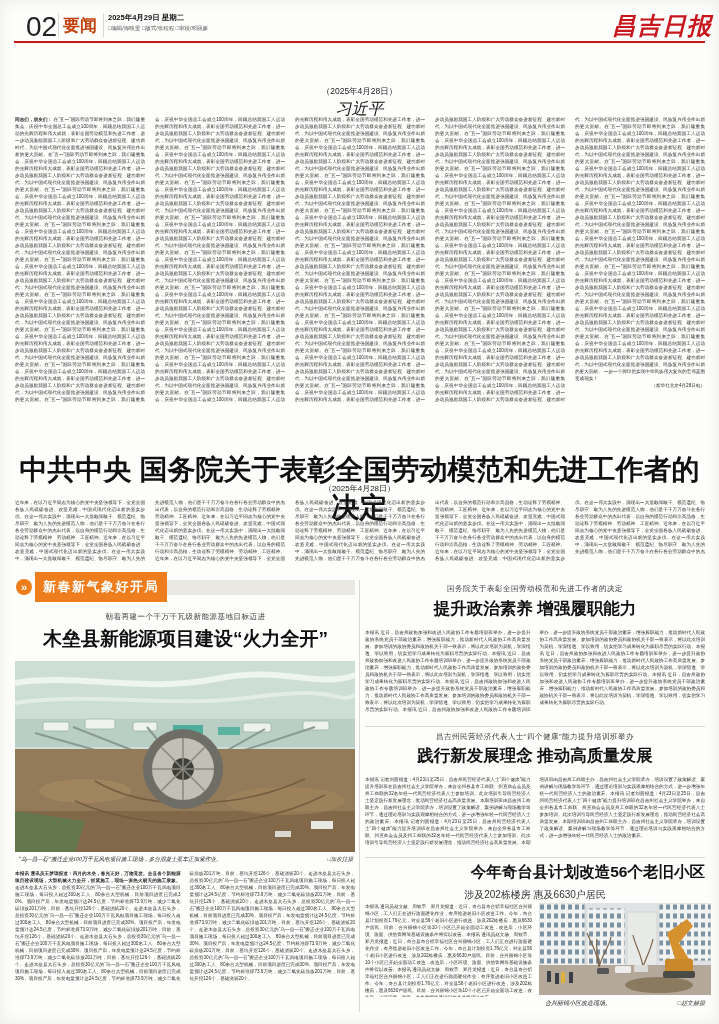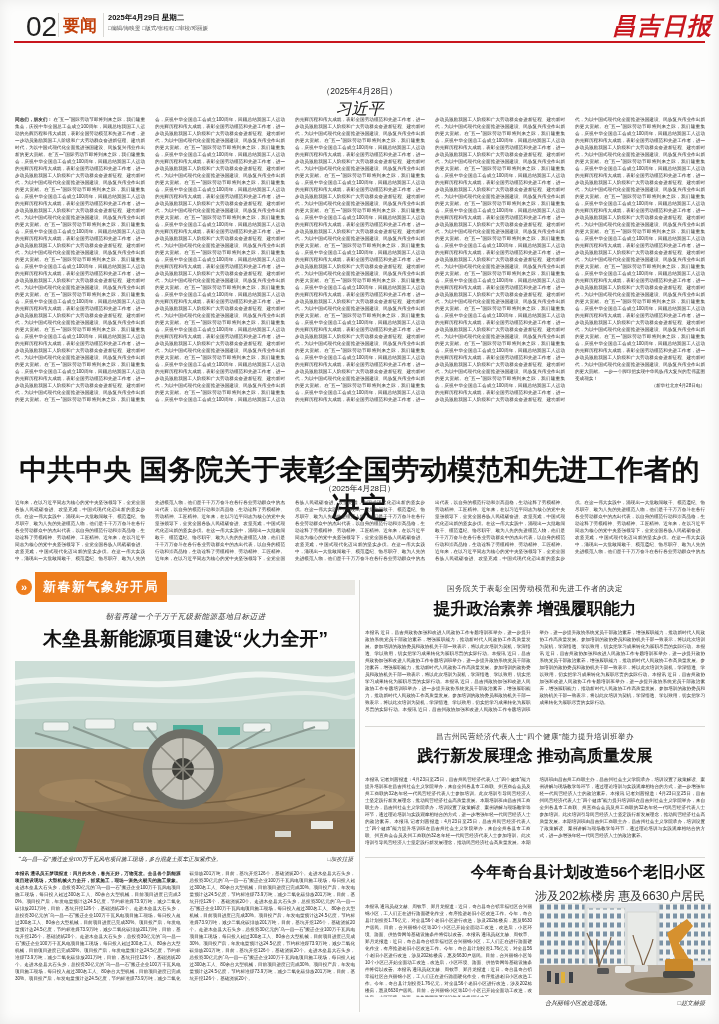--- a/index.html
+++ b/index.html
@@ -48,21 +48,21 @@
     
   </div>
 
   <div class="abs rule" style="left:359px;top:580px;width:1px;height:432px;"></div>
 
   <div class="abs badgebox" style="left:16px;top:578px;width:339px;height:17px;">
     <span style="width:16px;height:16px;border-radius:50%;background:#ee7d1d;color:#fff;font-size:11px;font-weight:bold;display:flex;align-items:center;justify-content:center;">»</span>
     <span style="margin-left:3px;background:#ee7d1d;color:#fff;font-size:13px;font-weight:bold;letter-spacing:1.5px;padding:6px 8px;">新春新气象好开局</span>
     <span style="flex:1;height:15px;background:#e9e8e3;margin-top:1px;"></span>
   </div>
-  <div class="abs ctr kicker" style="left:16px;top:612px;width:339px;font-style:italic;">朝着再建一个千万千瓦级新能源基地目标迈进</div>
+  <div class="abs ctr kicker" style="left:16px;top:612px;width:339px;">朝着再建一个千万千瓦级新能源基地目标迈进</div>
   <div class="abs ctr hl" style="left:16px;top:626px;width:339px;font-size:19px;">木垒县新能源项目建设“火力全开”</div>
 
   <svg class="abs" style="left:15px;top:661px;" width="340" height="191" viewBox="0 0 340 191">
     <rect width="340" height="191" fill="#cdded7"></rect>
     <path d="M0,22 C60,12 130,32 200,18 S300,28 340,14" stroke="#eef4f0" stroke-width="6" fill="none"></path>
     <path d="M0,42 C80,30 150,48 240,36 S320,44 340,34" stroke="#e3ece7" stroke-width="4" fill="none"></path>
     <rect y="58" width="340" height="28" fill="#b9cfc6"></rect>
     <g fill="#eef2ef" stroke="#9db3aa" stroke-width="0.8">
       <rect x="28" y="61" width="26" height="9" rx="2"></rect>
       <rect x="70" y="58" width="30" height="10" rx="2"></rect>
@@ -118,21 +118,21 @@
 
   <div class="abs ctr hl" style="left:365px;top:745px;width:340px;font-size:16.5px;">践行新发展理念 推动高质量发展</div>
   <div class="abs ctr kicker" style="left:365px;top:732px;width:340px;">昌吉州民营经济代表人士“四个健康”能力提升培训班举办</div>
   <div class="abs colbody cols2" style="left:365px;top:776px;width:340px;height:79px;">
     <span>本报讯 记者刘茜报道：4月23日至25日，昌吉州民营经济代表人士“四个健康”能力提升培训班在昌吉州社会主义学院举办，来自全州各县市工商联、州直商会会员及州工商联的32名年轻一代民营经济代表人士参加培训。此次培训引导民营经济人士坚定践行新发展理念，推动民营经济社会高质量发展。本期培训班由昌吉州工商联主办，昌吉州社会主义学院承办，培训设置了政策解读、案例讲解与现场教学等环节，通过理论培训与实践观摩相结合的方式，进一步增强年轻一代民营经济人士的政治素养。本报讯 记者刘茜报道：4月23日至25日，昌吉州民营经济代表人士“四个健康”能力提升培训班在昌吉州社会主义学院举办，来自全州各县市工商联、州直商会会员及州工商联的32名年轻一代民营经济代表人士参加培训。此次培训引导民营经济人士坚定践行新发展理念，推动民营经济社会高质量发展。本期培训班由昌吉州工商联主办，昌吉州社会主义学院承办，培训设置了政策解读、案例讲解与现场教学等环节，通过理论培训与实践观摩相结合的方式，进一步增强年轻一代民营经济人士的政治素养。本报讯 记者刘茜报道：4月23日至25日，昌吉州民营经济代表人士“四个健康”能力提升培训班在昌吉州社会主义学院举办，来自全州各县市工商联、州直商会会员及州工商联的32名年轻一代民营经济代表人士参加培训。此次培训引导民营经济人士坚定践行新发展理念，推动民营经济社会高质量发展。本期培训班由昌吉州工商联主办，昌吉州社会主义学院承办，培训设置了政策解读、案例讲解与现场教学等环节，通过理论培训与实践观摩相结合的方式，进一步增强年轻一代民营经济人士的政治素养。</span>
   </div>
 
   <div class="abs rule" style="left:365px;top:857px;width:340px;height:1px;"></div>
 
   <div class="abs ctr hl" style="left:365px;top:862px;width:340px;font-size:15.5px;text-align:right;">今年奇台县计划改造56个老旧小区</div>
-  <div class="abs ctr" style="left:365px;top:888px;width:340px;font-size:12px;color:#333;text-align:right;">涉及202栋楼房 惠及6630户居民</div>
+  <div class="abs ctr" style="left:365px;top:888px;width:340px;font-size:10px;color:#333;">涉及202栋楼房 惠及6630户居民</div>
   <div class="abs colbody" style="left:365px;top:903px;width:167px;height:94px;">
     <span>本报讯 通讯员赵文赫、周钦墨、郑月龙报道：近日，奇台县奇台镇幸福社区合兴丽锦小区，工人们正在进行路面硬化作业，有序推进老旧小区改造工作。今年，奇台县计划投资1.76亿元，对全县56个老旧小区进行改造，涉及202栋楼房，惠及6630户居民。目前，合兴丽锦小区等10个小区已开始全面动工改造，改造后，小区环境、路面、供热管网等基础设施条件将得以改善。本报讯 通讯员赵文赫、周钦墨、郑月龙报道：近日，奇台县奇台镇幸福社区合兴丽锦小区，工人们正在进行路面硬化作业，有序推进老旧小区改造工作。今年，奇台县计划投资1.76亿元，对全县56个老旧小区进行改造，涉及202栋楼房，惠及6630户居民。目前，合兴丽锦小区等10个小区已开始全面动工改造，改造后，小区环境、路面、供热管网等基础设施条件将得以改善。本报讯 通讯员赵文赫、周钦墨、郑月龙报道：近日，奇台县奇台镇幸福社区合兴丽锦小区，工人们正在进行路面硬化作业，有序推进老旧小区改造工作。今年，奇台县计划投资1.76亿元，对全县56个老旧小区进行改造，涉及202栋楼房，惠及6630户居民。目前，合兴丽锦小区等10个小区已开始全面动工改造，改造后，小区环境、路面、供热管网等基础设施条件将得以改善。</span>
   </div>
 
   <svg class="abs" style="left:539px;top:903px;" width="172" height="92" viewBox="0 0 172 92">
     <rect width="172" height="92" fill="#dfe3e6"></rect>
     <defs>
       <pattern id="win" width="7" height="9" patternUnits="userSpaceOnUse">
         <rect width="7" height="9" fill="#f2f3f1"></rect>
         <rect x="1" y="1.5" width="4" height="5" fill="#7c93a6"></rect>

